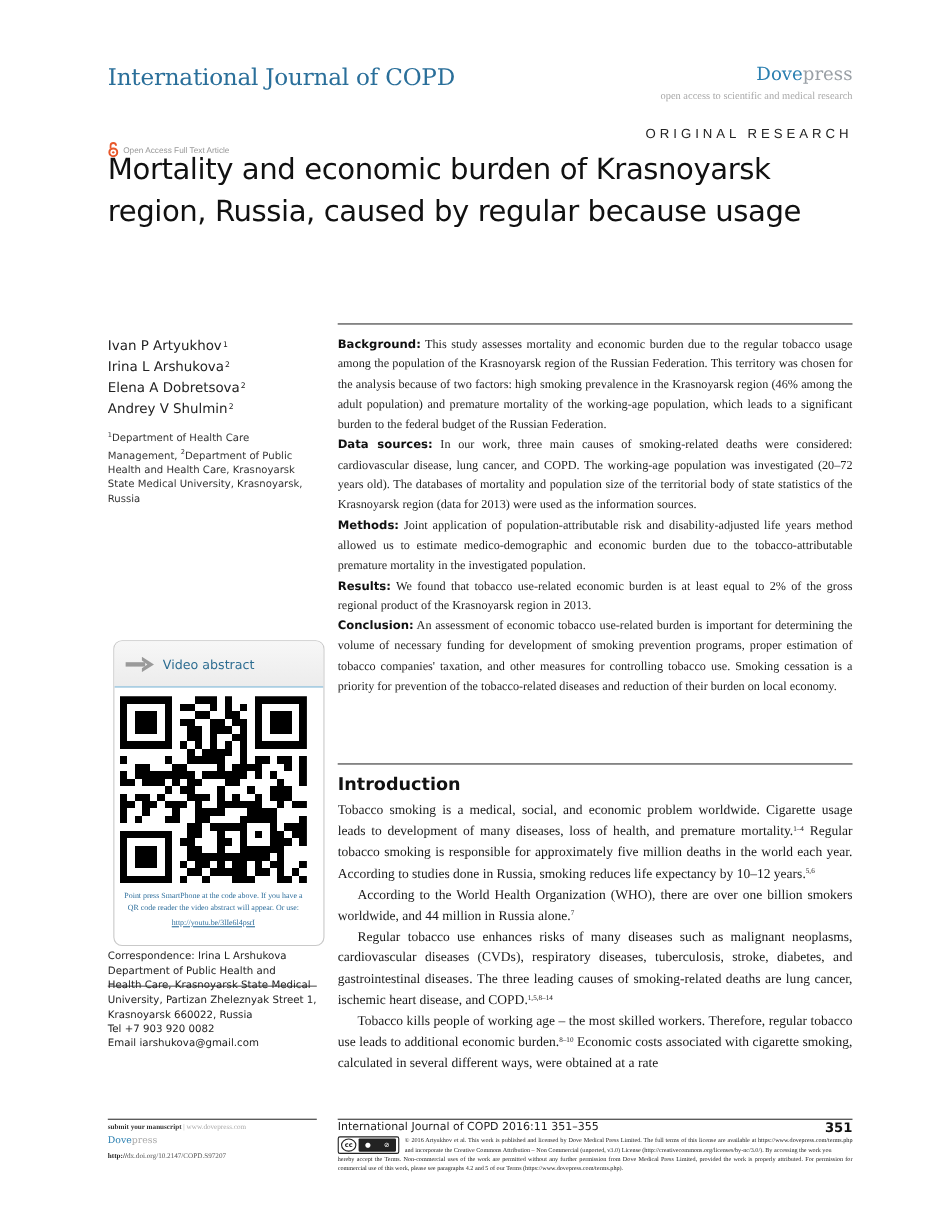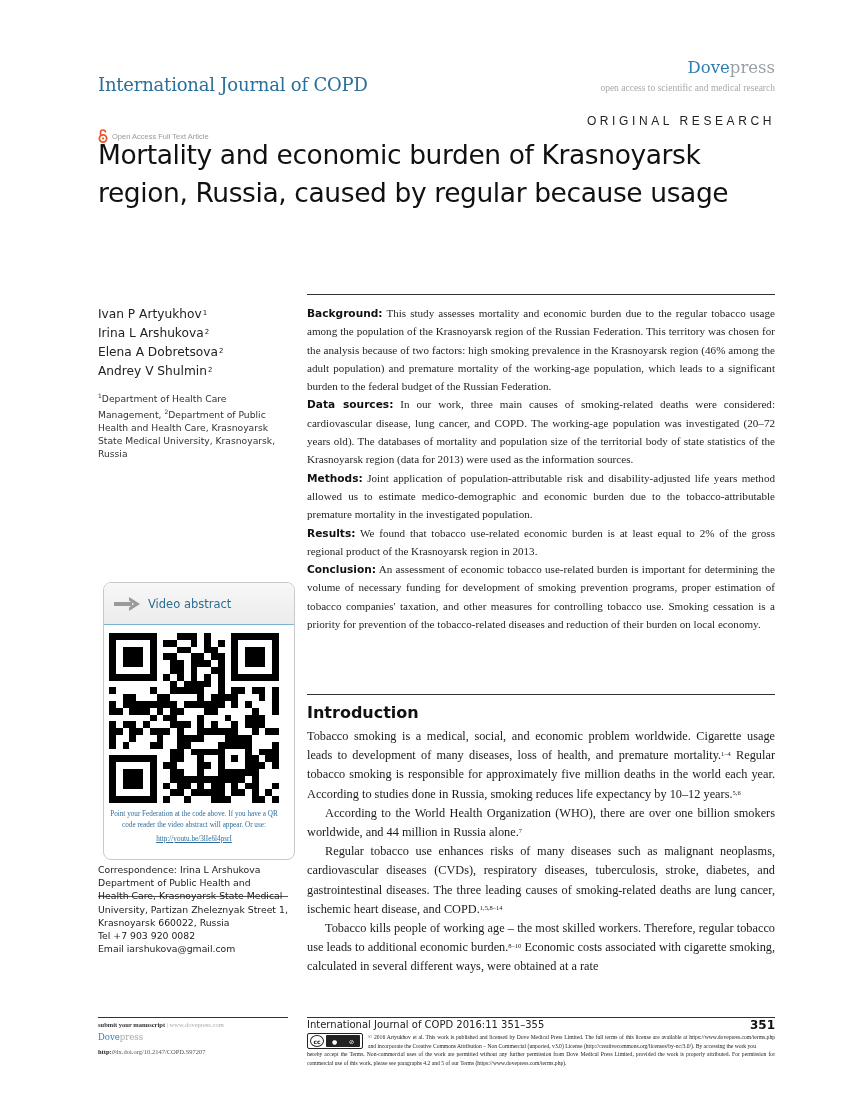--- a/index.html
+++ b/index.html
@@ -2,21 +2,21 @@
 <html><head>
   <meta charset="utf-8">
   <style>
     * { margin: 0; padding: 0; box-sizing: border-box; }
     html, body { width: 850px; height: 1100px; background: #ffffff; overflow: hidden; }
     body { position: relative; font-family: "Liberation Serif", serif; color: #1a1a1a; }
 
     .abs { position: absolute; }
 
     
-    .journal-name { left: 98px; top: 58px; font-family: "DejaVu Serif", serif; font-size: 18px; color: #2a6f9a; letter-spacing: -0.2px; margin-top: 16px; }
+    .journal-name { left: 98px; top: 58px; font-family: "DejaVu Serif", serif; font-size: 21px; color: #2a6f9a; letter-spacing: -0.2px; }
     .dove-logo { right: 75px; top: 58px; font-family: "DejaVu Serif", serif; font-size: 16.5px; }
     .dove-logo .dove { color: #2a7fb0; }
     .dove-logo .press { color: #9aa0a6; }
     .dove-tagline { right: 75px; top: 83px; font-size: 9.5px; color: #a8a8a8; font-family: "Liberation Serif", serif; }
     .oa-row { left: 98px; top: 113px; display: flex; align-items: center; gap: 4px; margin-top: 16px; }
     .oa-icon { width: 10px; height: 14px; }
     .oa-text { font-size: 7.5px; color: #999; font-family: "Liberation Sans", sans-serif; }
     .article-type { right: 75px; top: 114px; font-family: "Liberation Sans", sans-serif; font-size: 12px; letter-spacing: 3.6px; color: #222; }
 
     .title { left: 98px; top: 136px; width: 690px; font-family: "DejaVu Sans", sans-serif; font-size: 26.5px; line-height: 38px; color: #111; letter-spacing: -0.4px; font-weight: normal; }
@@ -451,21 +451,21 @@
         <rect x="11" y="24" width="1" height="1" fill="#000"></rect>
         <rect x="15" y="24" width="1" height="1" fill="#000"></rect>
         <rect x="16" y="24" width="1" height="1" fill="#000"></rect>
         <rect x="17" y="24" width="1" height="1" fill="#000"></rect>
         <rect x="21" y="24" width="1" height="1" fill="#000"></rect>
         <rect x="22" y="24" width="1" height="1" fill="#000"></rect>
         <rect x="24" y="24" width="1" height="1" fill="#000"></rect>
       </svg>
   </div>
   <div class="video-caption">
-    <span>Point your Federation at the code above. If you have a QR code reader the video abstract will appear. Or use:</span>
+    <span>Point press SmartPhone at the code above. If you have a QR code reader the video abstract will appear. Or use:</span>
     <span class="video-url">http://youtu.be/3lIe6l4psrI</span>
   </div>
 </div>
 
 <div class="abs rule-corr"></div>
 <div class="abs corr">
   <div>Correspondence: Irina L Arshukova</div>
   <div>Department of Public Health and</div>
   <div>Health Care, Krasnoyarsk State Medical</div>
   <div>University, Partizan Zheleznyak Street 1,</div>

